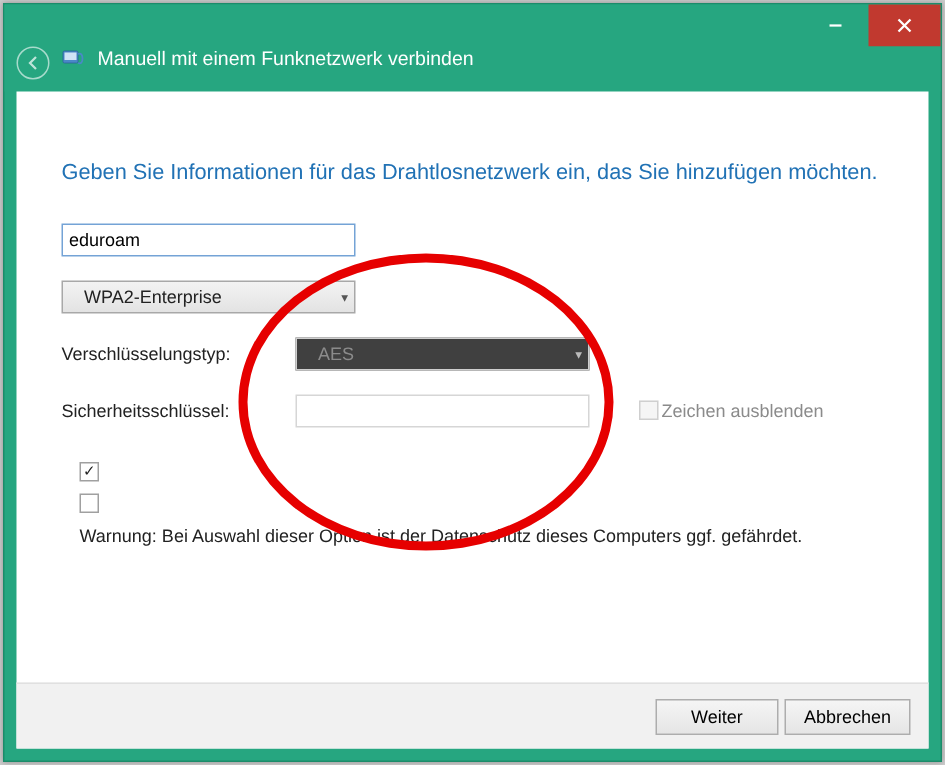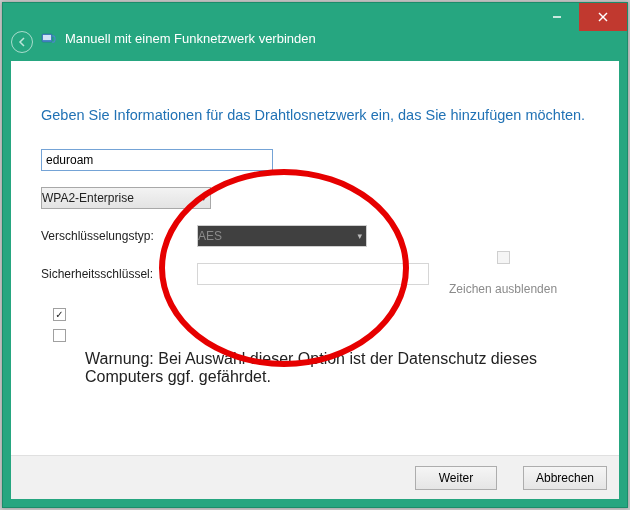--- a/index.html
+++ b/index.html
@@ -100,96 +100,94 @@
   .lbl {
     width: 156px;
     color: #222;
     font-size: 12px;
   }
   .fld {
     width: 196px;
     height: 22px;
   }
   input[type=text], input[type=password] {
-    width: 232px;
+    width: 196px;
     height: 22px;
     border: 1px solid #74a3d6;
     padding: 0 4px;
     font-family: inherit;
     font-size: 12px;
     outline: none;
   }
   input.pw {
     border: 1px solid #d6d6d6;
     background: #fff;
   }
   .select {
-    width: 170px;
+    width: 196px;
     height: 22px;
     border: 1px solid #a8a8a8;
     background: linear-gradient(#f3f3f3,#e3e3e3);
     display: flex;
     align-items: center;
     justify-content: space-between;
-    padding: 0 4px 0 0;
+    padding: 0 4px 0 14px;
     font-size: 12px;
     color: #222;
   }
   .select.disabled {
     color: #8b8b8b;
     background: #404040;
     border-color: #cfcfcf;
   }
   .select .arrow {
     font-size: 9px;
     color: #555;
   }
   .select.disabled .arrow { color: #bbb; }
   .chk-inline {
     display: flex;
     align-items: center;
-    gap: 18px;
+    gap: 2px;
     color: #8b8b8b;
     font-size: 12px;
-    margin-left: 20px;
-    flex-direction: column;
+    margin-left: 33px;
   }
   .chk-box {
     width: 13px; height: 13px;
     border: 1px solid #a0a0a0;
     background: #fff;
     display: flex; align-items:center; justify-content:center;
     font-size: 10px;
     color: #222;
   }
   .chk-box.disabled { border-color: #cfcfcf; background:#f5f5f5; }
   .opts { margin-top: 22px; margin-left: 12px; }
   .optrow {
     display: flex;
     align-items: flex-start;
     gap: 6px;
     margin-bottom: 8px;
     font-size: 12px;
     color: #222;
   }
   .warn {
-    margin-left: 32px;
-    font-size: 16px;
+    font-size: 12px;
     color: #222;
     margin-top: 2px;
   }
   .footer {
     height: 44px;
     border-top: 1px solid #e0e0e0;
     background: #f1f1f1;
     display: flex;
     justify-content: flex-end;
     align-items: center;
     padding: 0 12px;
-    gap: 26px;
+    gap: 4px;
   }
   .btn {
     min-width: 82px;
     height: 24px;
     border: 1px solid #adadad;
     background: linear-gradient(#f5f5f5,#e5e5e5);
     font-family: inherit;
     font-size: 12px;
     padding: 0 12px;
   }

